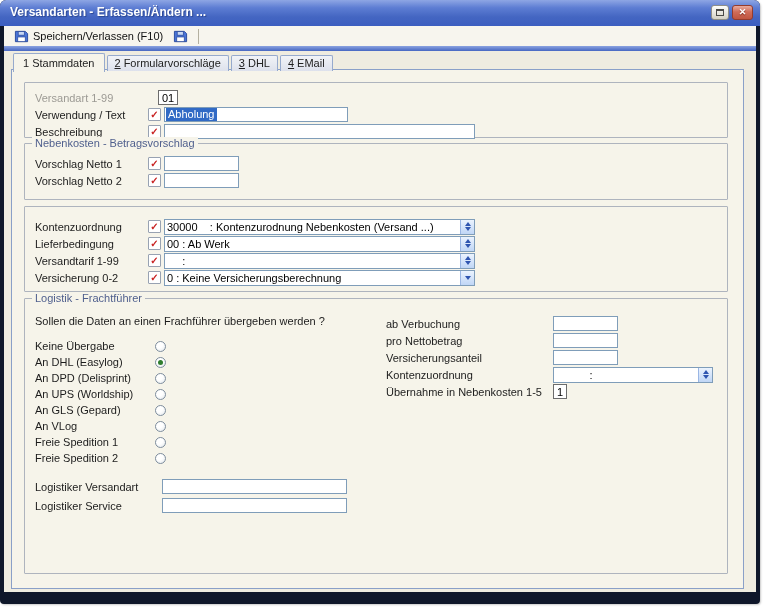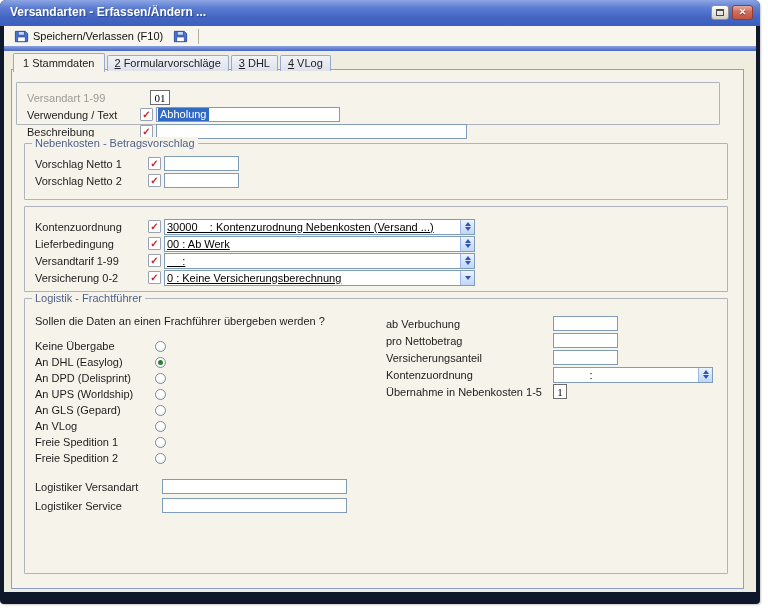--- a/index.html
+++ b/index.html
@@ -41,47 +41,47 @@
   .tab.active { height:19px; margin-top:0; padding:3px 9px; background:#f6f4ea; position:relative; z-index:7; }
   .tab .num { margin-right:3px; }
   .tab .num.u { text-decoration:underline; }
   .tabpanel { position:absolute; left:7px; top:18px; width:733px; height:520px;
               background:#f6f4ea; border:1px solid #8aa0c8; z-index:1; }
 
   
   .grp { position:absolute; border:1px solid #aeb4be; border-radius:1px; }
   .legend { position:absolute; top:-7px; left:7px; background:#f6f4ea; padding:0 3px;
             font-size:11px; color:#4f5f8d; line-height:13px; white-space:nowrap; }
-  .g1 { left:4px; top:12px;  width:704px; height:43px; }
+  .g1 { left:12px; top:12px;  width:704px; height:56px; }
   .g2 { left:12px; top:73px;  width:704px; height:57px; }
   .g3 { left:12px; top:136px; width:704px; height:86px; }
   .g4 { left:12px; top:228px; width:704px; height:276px; }
   .pad { padding:6px 0 0 10px; }
   .pad2 { padding:11px 0 0 10px; }
 
   .row { display:flex; align-items:center; height:17px; }
   .r16 { height:16px; }
   .lbl { width:113px; font-size:11px; color:#1c1c1c; white-space:nowrap; }
   .lbl.dis { color:#9c9a94; }
   .w120 { width:120px; }
   .chkbtn { width:13px; height:13px; min-width:13px; background:#fff; border:1px solid #98a2b2;
             border-radius:1px; color:#c92222; font-size:10px; line-height:11px; text-align:center;
             font-weight:bold; margin-right:3px; }
   .chkspace { width:10px; min-width:10px; }
   .txt { height:15px; border:1px solid #7f9db9; background:#fff; font-size:11px;
-         font-family:Liberation Serif, serif; padding:0 2px; color:#000; }
+         font-family:Liberation Sans, sans-serif; padding:0 2px; color:#000; }
   .txt.dark { border-color:#6c6c6c; text-align:center; padding:0; }
   .w20 { width:20px; } .w65 { width:65px; } .w75 { width:75px; } .w184 { width:184px; }
   .w185 { width:185px; } .w311 { width:311px; } .w14 { width:14px; }
   .txtbox { height:15px; border:1px solid #7f9db9; background:#fff; display:flex; align-items:center; padding:0 1px; }
   .seltext { background:#316ac5; color:#fff; font-size:11px; padding:0 2px; line-height:13px; }
 
   
   .combo { height:16px; border:1px solid #7f9db9; background:#fff; display:flex; align-items:stretch; }
-  .cw311 { width:311px;text-decoration:underline; } .cw160 { width:160px; }
+  .cw311 { width:311px; } .cw160 { width:160px; }
   .combo .val { flex:1; font-size:11px; color:#000; white-space:pre; overflow:hidden;
                 display:flex; align-items:center; padding-left:2px; }
   .spin, .drop { width:14px; background:linear-gradient(#ebf3fe,#c0d6f6); border-left:1px solid #9ab6e4;
                  display:flex; flex-direction:column; align-items:center; justify-content:center; gap:1px; }
   .tri-up { width:0; height:0; border-left:3px solid transparent; border-right:3px solid transparent;
             border-bottom:4px solid #2f55b0; }
   .tri-dn { width:0; height:0; border-left:3px solid transparent; border-right:3px solid transparent;
             border-top:4px solid #2f55b0; }
 
   
@@ -148,21 +148,21 @@
           <div class="tab active">
             <span class="num">1</span><span>Stammdaten</span>
           </div>
           <div class="tab">
             <span class="num u">2</span><span>Formularvorschläge</span>
           </div>
           <div class="tab">
             <span class="num u">3</span><span>DHL</span>
           </div>
           <div class="tab">
-            <span class="num u">4</span><span>VLog</span>
+            <span class="num u">4</span><span>EMail</span>
           </div>
         </div>
 
         <div class="tabpanel">
 
           <div class="grp g1 pad">
             <div class="row">
               <span class="lbl dis">Versandart 1-99</span>
               <span class="chkspace"></span>
               <input class="txt dark w20" value="01" style="">

